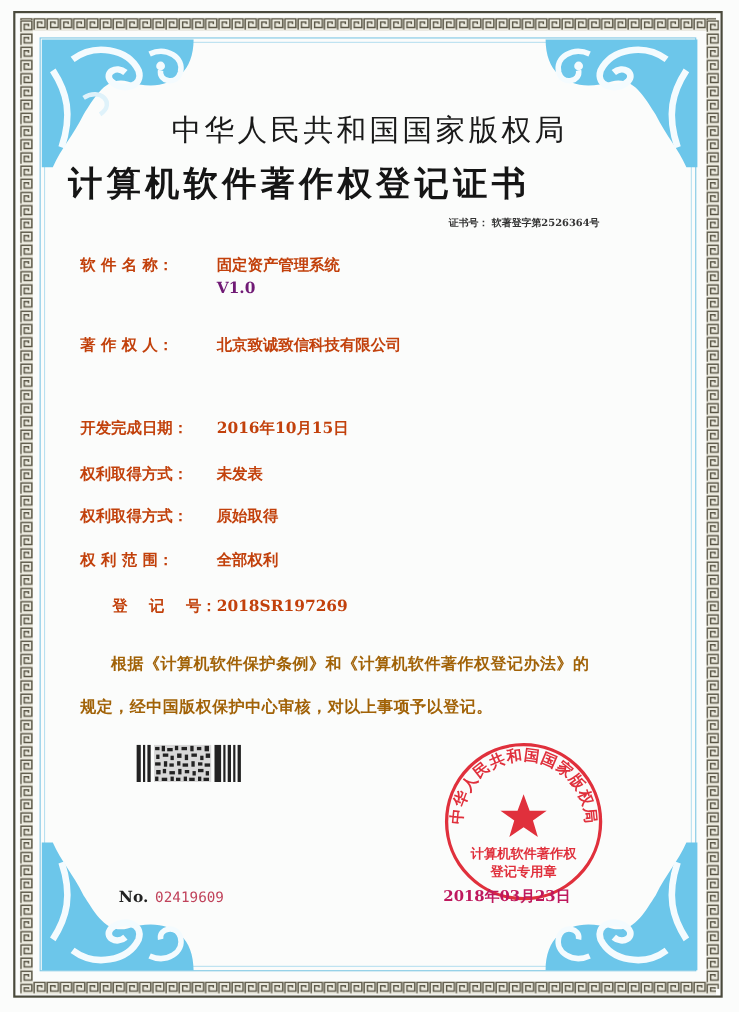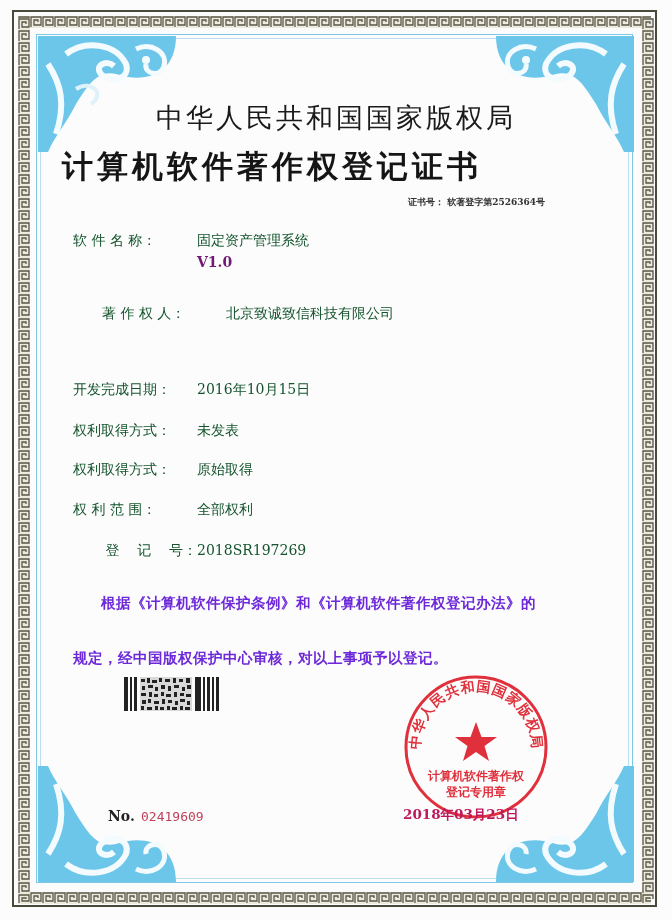--- a/index.html
+++ b/index.html
@@ -40,26 +40,26 @@
     font-family:"DejaVu Sans", "Liberation Sans", sans-serif;
     font-size:27px; letter-spacing:3px; color:#1a1a1a; font-weight:normal;
   }
   .title2 {
     position:absolute; left:0; width:544px; top:146px; text-align:center;
     font-size:31px; font-weight:bold; letter-spacing:4px; color:#151515;
   }
   .cert-no {
     position:absolute; left:408px; top:196px; font-size:9px; font-weight:bold; color:#333;
   }
-  .field { position:absolute; left:73px; font-size:14px; font-weight:normal; color:#14532d; }
+  .field { position:absolute; left:73px; font-size:14px; font-weight:bold; color:#c2410c; }
   .field .lbl { display:inline-block; width:124px; white-space:pre; }
   .field .val { display:inline-block; }
   .sub-val { position:absolute; left:197px; font-size:14px; font-weight:bold; color:#701a75; }
 
-  .para { position:absolute; font-size:14.5px; font-weight:bold; color:#6d28d9; letter-spacing:0.5px; }
+  .para { position:absolute; font-size:14.5px; font-weight:bold; color:#a16207; letter-spacing:0.5px; }
 
   .barcode {
     position:absolute; left:124px; top:677px; width:96px; height:34px;
     display:flex; align-items:stretch; gap:0;
   }
   .seal {
     position:absolute; left:400px; top:674px; width:152px; height:146px;
   }
   .seal-date {
     position:absolute; left:403px; top:806px; font-size:13.5px; font-weight:bold; color:#be185d;
@@ -133,42 +133,42 @@
 <div class="cert-no">
   <span>证书号：</span>
   <span>软著登字第2526364号</span>
 </div>
 
 <div class="field" style="top:232px;">
   <span class="lbl">软 件 名 称：</span><span class="val">固定资产管理系统</span>
 </div>
 <div class="sub-val" style="top:254px;">V1.0</div>
 
-<div class="field" style="top:305px;margin-left:29px;">
+<div class="field" style="top:305px;">
   <span class="lbl">著 作 权 人：</span><span class="val">北京致诚致信科技有限公司</span>
 </div>
 
 <div class="field" style="top:381px;">
   <span class="lbl">开发完成日期：</span><span class="val">2016年10月15日</span>
 </div>
 <div class="field" style="top:422px;">
   <span class="lbl">权利取得方式：</span><span class="val">未发表</span>
 </div>
 <div class="field" style="top:461px;">
   <span class="lbl">权利取得方式：</span><span class="val">原始取得</span>
 </div>
 <div class="field" style="top:501px;">
   <span class="lbl">权 利 范 围：</span><span class="val">全部权利</span>
 </div>
 <div class="field" style="top:542px;text-align:right;">
   <span class="lbl">登    记    号：</span><span class="val">2018SR197269</span>
 </div>
 
 <div class="para" style="left:101px; top:594px;">根据《计算机软件保护条例》和《计算机软件著作权登记办法》的</div>
-<div class="para" style="left:73px; top:649px;">规定，经中国版权保护中心审核，对以上事项予以登记。</div>
+<div class="para" style="left:73px; top:633px;">规定，经中国版权保护中心审核，对以上事项予以登记。</div>
 
 <svg class="barcode" viewBox="0 0 96 34" preserveAspectRatio="none">
   <rect x="0" y="0" width="4" height="34" fill="#222"></rect>
   <rect x="6" y="0" width="2" height="34" fill="#222"></rect>
   <rect x="10" y="0" width="3" height="34" fill="#222"></rect>
   <rect x="16" y="0" width="52" height="34" fill="#d8d8d8"></rect>
   <g fill="#222">
     <rect x="17" y="2" width="4" height="3"></rect>
       <rect x="23" y="1" width="3" height="5"></rect>
       <rect x="28" y="3" width="5" height="3"></rect>

